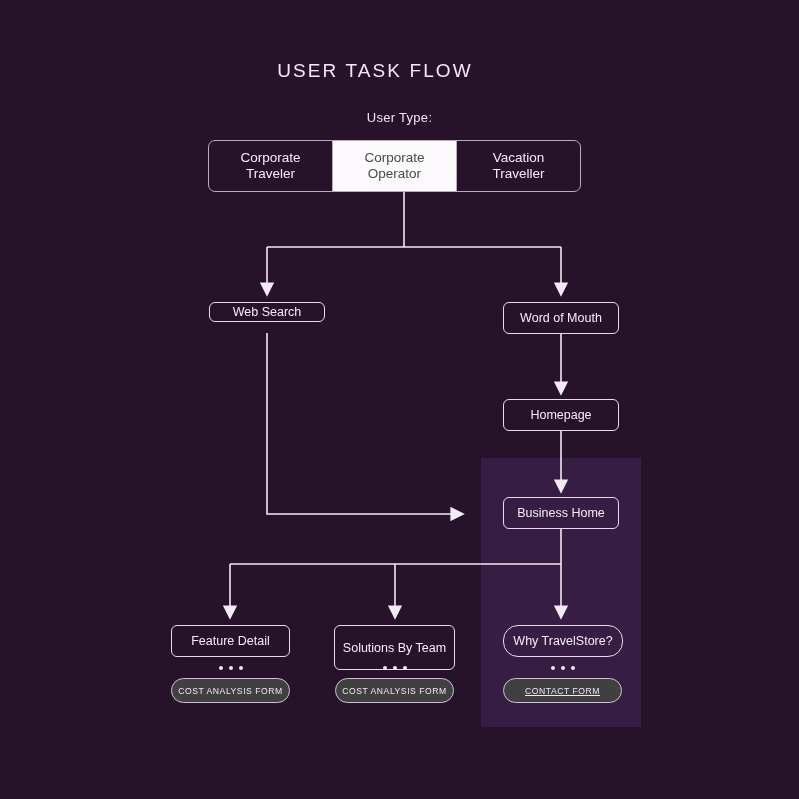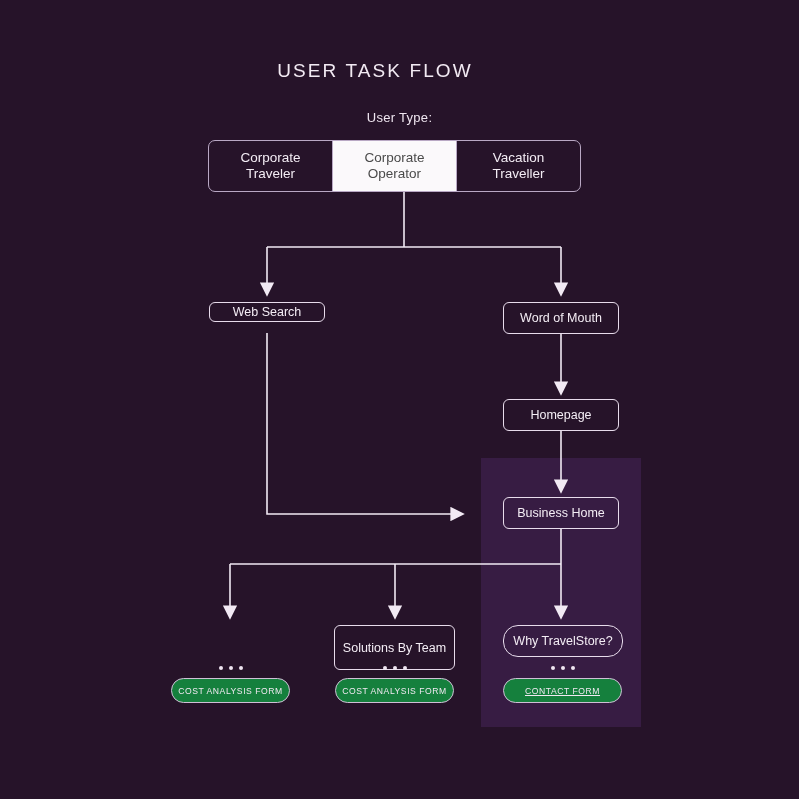--- a/index.html
+++ b/index.html
@@ -61,21 +61,21 @@
   .dots{
     position:absolute; display:flex; gap:6px;
     align-items:center; justify-content:center;
   }
   .dots i{ width:4px; height:4px; border-radius:50%; background:#efe6f1; display:block; }
 
   
   .pill{
     position:absolute;
     border:1px solid #cfc0d6; border-radius:14px;
-    background:#15803d;
+    background:#404040;
     color:#f1e9f2; font-size:8.6px; letter-spacing:.55px;
     display:flex; align-items:center; justify-content:center;
     text-align:center;
   }
 </style>
 </head>
 <body>
 
 <div id="stage">
 
@@ -129,20 +129,21 @@
   </div>
 
   <div class="node" style="left:209px; top:302px; width:116px; height:20px;">Web Search</div>
 
   <div class="node" style="left:503px; top:302px; width:116px; height:32px;">Word of Mouth</div>
 
   <div class="node" style="left:503px; top:399px; width:116px; height:32px;">Homepage</div>
 
   <div class="node" style="left:503px; top:497px; width:116px; height:32px;">Business Home</div>
 
+  <div class="node" style="left:171px; top:625px; width:119px; height:32px;">Feature Detail</div>
   <div class="dots" style="left:171px; top:663px; width:119px; height:10px;">
       <i></i>
       <i></i>
       <i></i>
     </div>
   <div class="pill" style="left:171px; top:678px; width:119px; height:25px;">COST ANALYSIS FORM</div>
 
   <div class="node" style="left:334px; top:625px; width:121px; height:45px;">Solutions By Team</div>
   <div class="dots" style="left:334px; top:663px; width:121px; height:10px;">
       <i></i>

